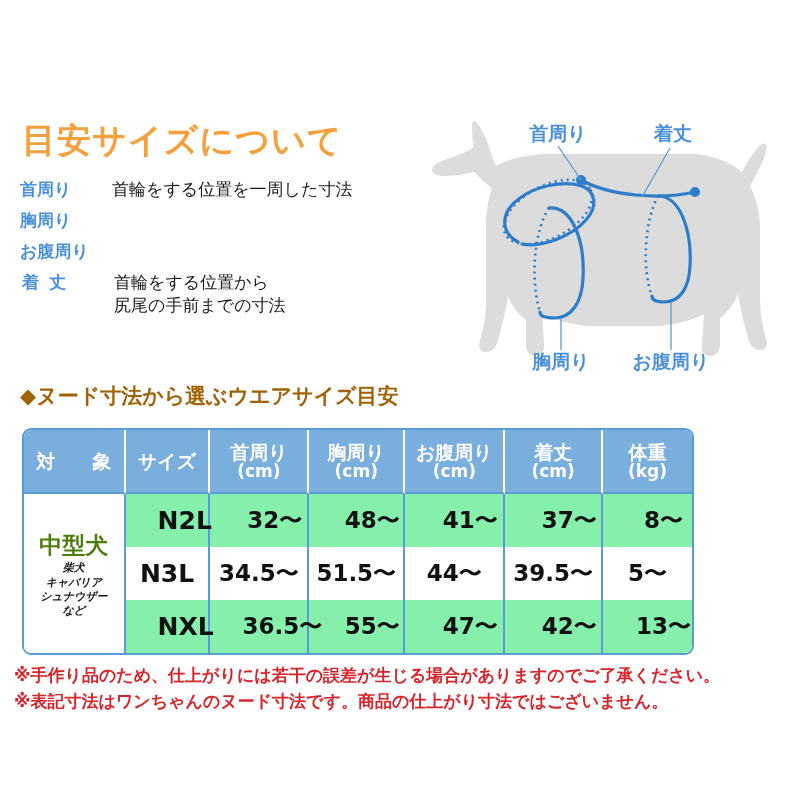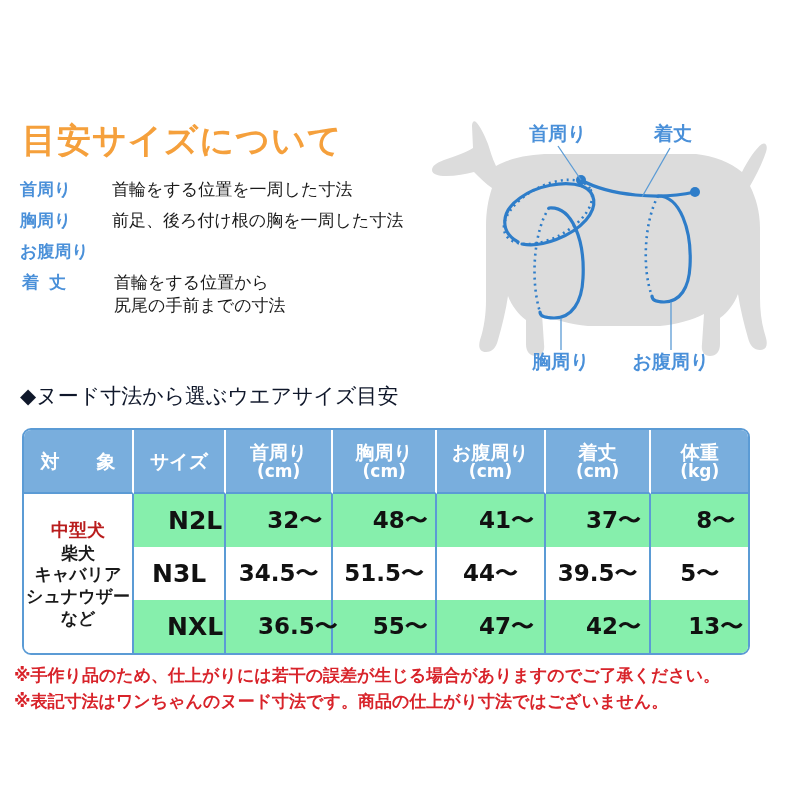--- a/index.html
+++ b/index.html
@@ -68,31 +68,31 @@
     height: 280px;
   }
   #figure svg { display: block; }
 
   
   #section-heading {
     position: absolute;
     left: 20px;
     top: 382px;
     font-size: 21px;
-    font-weight: normal;
-    color: #0f172a;
+    font-weight: bold;
+    color: #a16207;
     white-space: nowrap;
   }
 
   
   #size-table-wrap {
     position: absolute;
     left: 22px;
     top: 428px;
-    width: 728px;
+    width: 672px;
   }
   table.size-table {
     border-collapse: separate;
     border-spacing: 0;
     width: 100%;
     table-layout: fixed;
     border: 2px solid #5B9BD5;
     border-radius: 9px;
     overflow: hidden;
   }
@@ -123,31 +123,32 @@
     font-size: 17px;
     font-weight: bold;
   }
   .th-wide { letter-spacing: 9px; padding-left: 9px; }
 
   td.target-cell {
     background: #ffffff;
     padding: 4px 2px 6px;
   }
   .target-main {
-    font-size: 18px;
-    font-weight: bold;
-    color: #b91c1c;
+    font-size: 23px;
+    font-weight: bold;
+    color: #4d7c0f;
     line-height: 1.4;
   }
   .target-sub {
-    font-size: 17px;
+    font-size: 11px;
     font-weight: bold;
     color: #1a1a1a;
     line-height: 1.28;
     white-space: pre-line;
+    font-style: italic;
   }
 
   td.data-cell {
     font-size: 23px;
     font-weight: bold;
     color: #111111;
     height: 53px;
   }
   td.size-cell {
     font-size: 25px;
@@ -179,21 +180,20 @@
 
 <div id="title">目安サイズについて</div>
 
 <div id="legend">
   <div class="legend-row">
     <div class="legend-term">首周り</div>
     <div class="legend-desc">首輪をする位置を一周した寸法</div>
   </div>
   <div class="legend-row">
     <div class="legend-term">胸周り</div>
-    <div class="legend-desc">前足、後ろ付け根の胸を一周した寸法</div>
   </div>
   <div class="legend-row">
     <div class="legend-term">お腹周り</div>
   </div>
   <div class="legend-row">
     <div class="legend-term spaced">着丈</div>
     <div class="legend-desc">首輪をする位置から
 尻尾の手前までの寸法</div>
   </div>
 </div>

